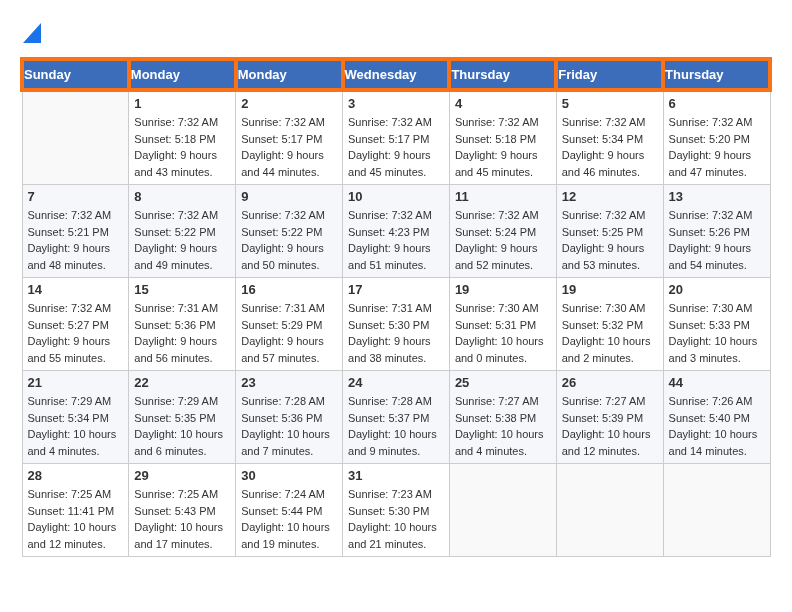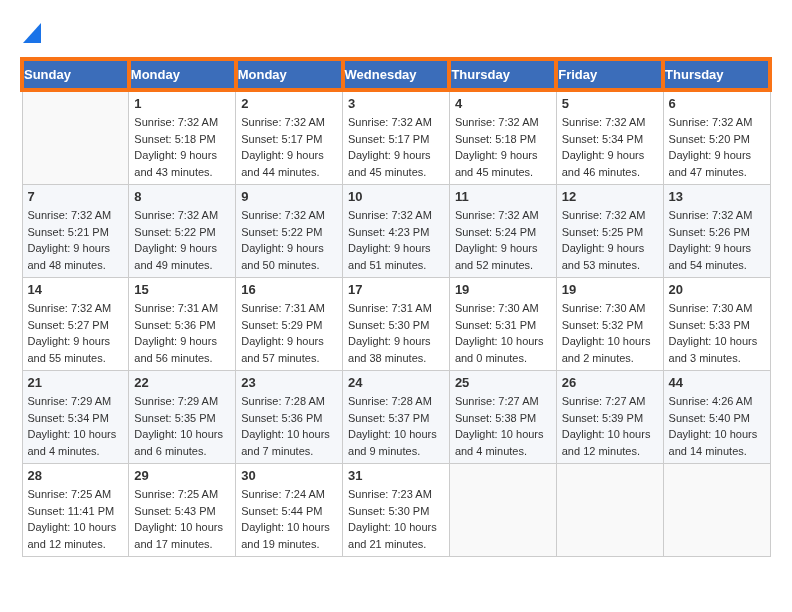--- a/index.html
+++ b/index.html
@@ -358,21 +358,21 @@
           <div class="day-info">
             <div>Sunrise: 7:27 AM</div>
             <div>Sunset: 5:39 PM</div>
             <div>Daylight: 10 hours</div>
             <div>and 12 minutes.</div>
           </div>
         </td>
         <td>
           <div class="day-number">44</div>
           <div class="day-info">
-            <div>Sunrise: 4:26 AM</div>
+            <div>Sunrise: 7:26 AM</div>
             <div>Sunset: 5:40 PM</div>
             <div>Daylight: 10 hours</div>
             <div>and 14 minutes.</div>
           </div>
         </td>
       </tr>
       <tr>
         <td>
           <div class="day-number">28</div>
           <div class="day-info">

